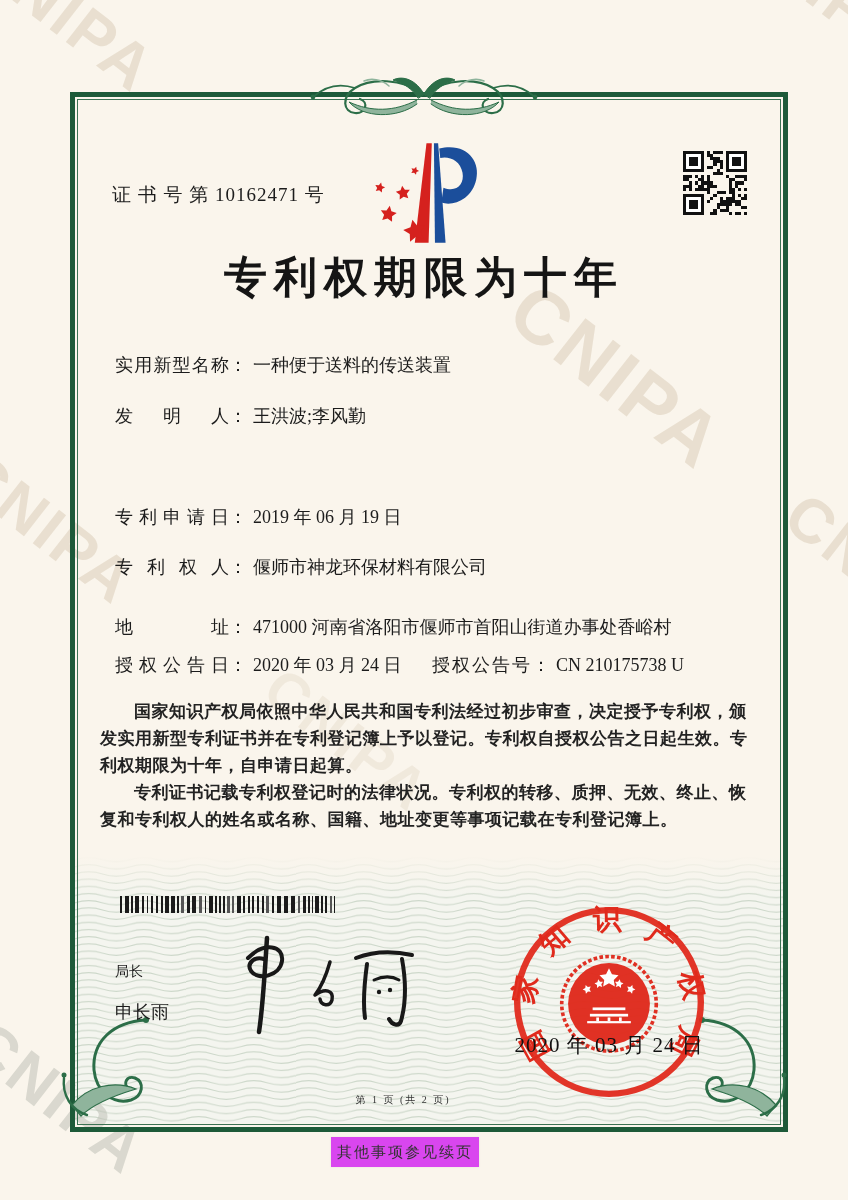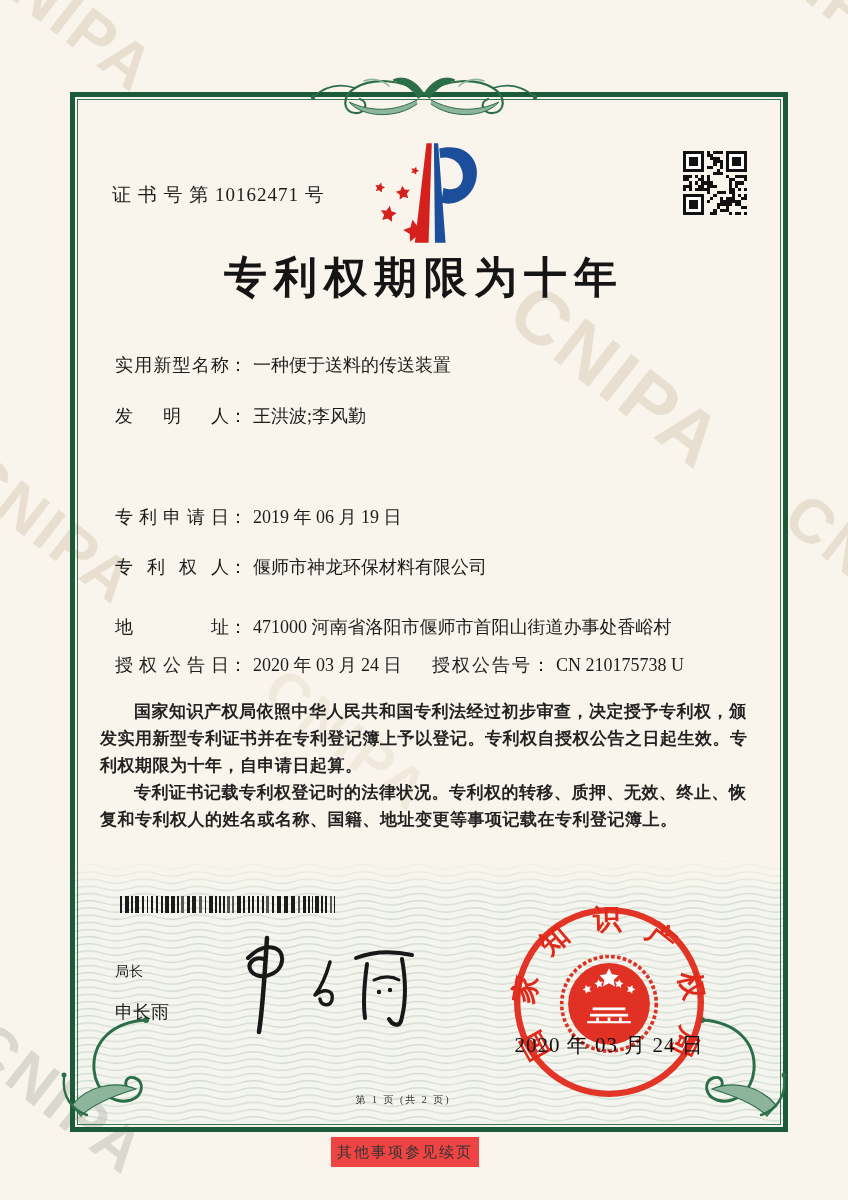--- a/index.html
+++ b/index.html
@@ -34,21 +34,21 @@
   .sigtitle{position:absolute;left:115px;top:963px;font-size:14px;
       font-family:"Liberation Sans","DejaVu Sans",sans-serif;}
   .signame{position:absolute;left:115px;top:1000px;font-size:18px;
       font-family:Liberation Serif, serif;}
   .sig{position:absolute;left:222px;top:928px;}
   .seal{position:absolute;left:509px;top:902px;z-index:5;}
   .sealdate{position:absolute;left:509px;top:1031px;width:200px;text-align:center;
       font-size:21px;color:#111;z-index:6;letter-spacing:1px;}
   .pagefoot{position:absolute;left:283px;top:1093px;width:240px;text-align:center;
       font-size:10px;color:#333;letter-spacing:2px;}
-  .contbox{position:absolute;left:331px;top:1137px;width:148px;height:30px;background:#ef4444;
+  .contbox{position:absolute;left:331px;top:1137px;width:148px;height:30px;background:#d946ef;
       z-index:5;display:flex;align-items:center;justify-content:center;
       font-size:15px;color:#333;letter-spacing:2px;box-shadow:0 0 2px rgba(0,0,0,.08);}
   .orn{position:absolute;left:309px;top:64px;z-index:4;}
   .corner{position:absolute;top:1012px;z-index:4;}
   .corner.l{left:54px;}
   .corner.r{left:684px;transform:scaleX(-1);}
 </style>
 </head>
 <body>
 

